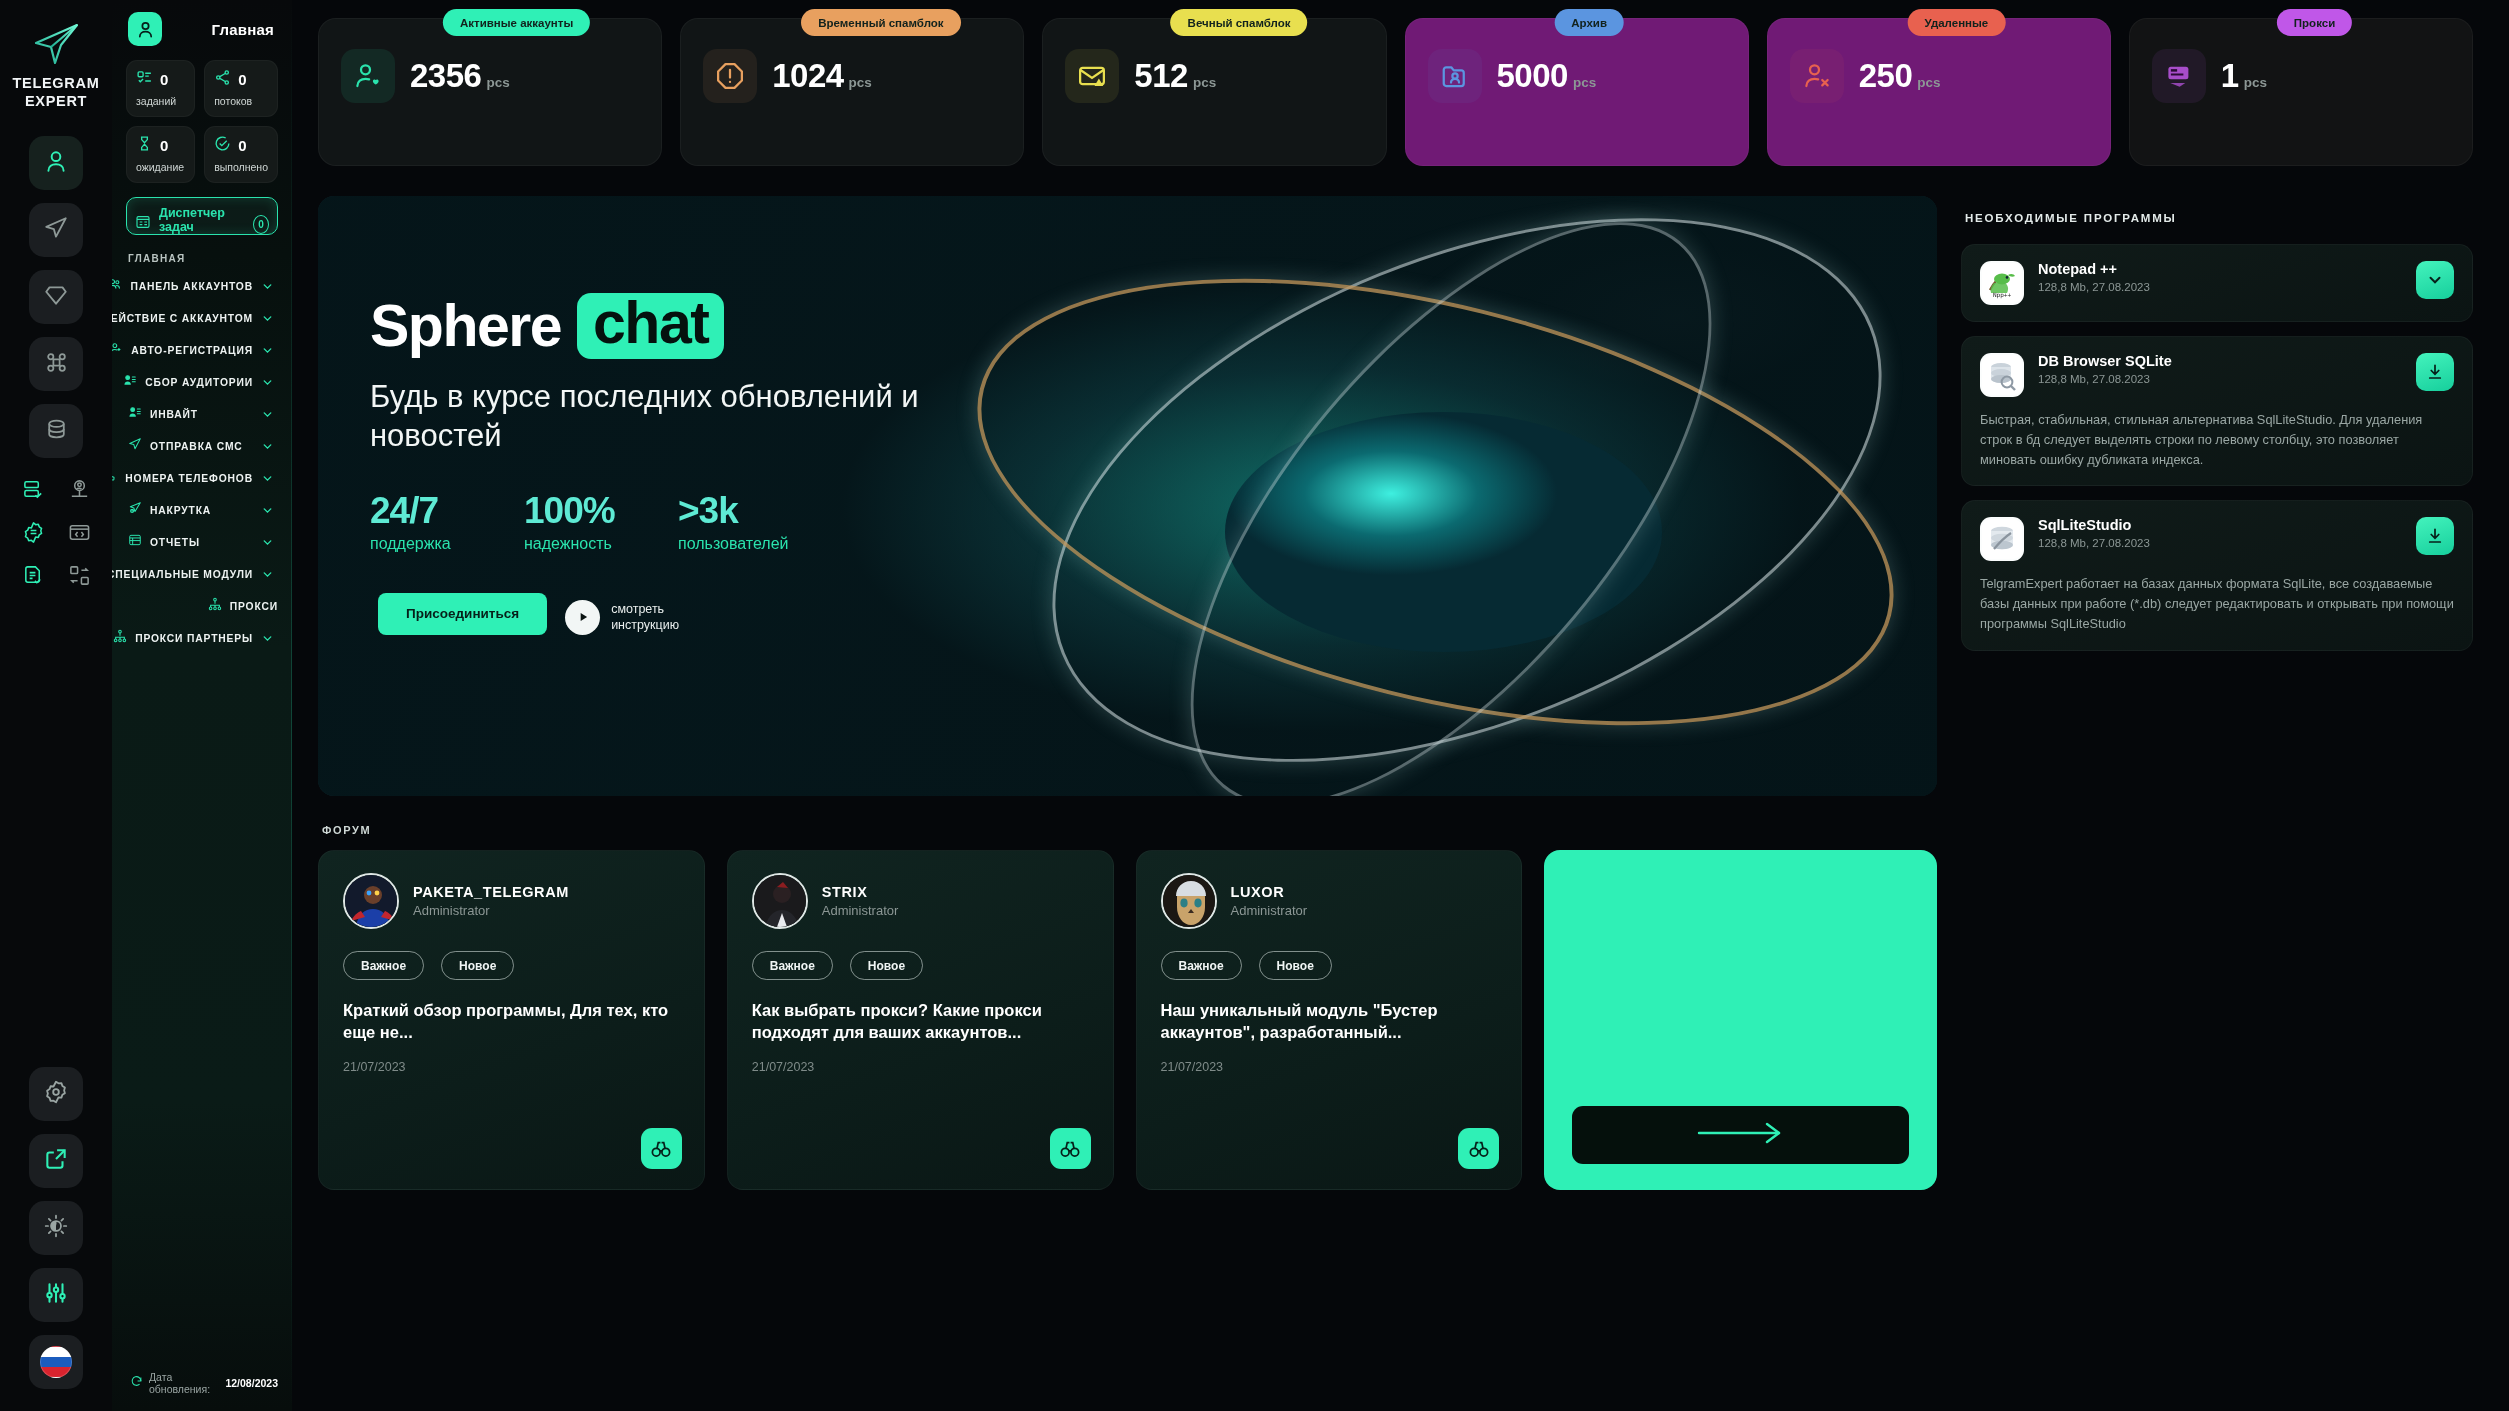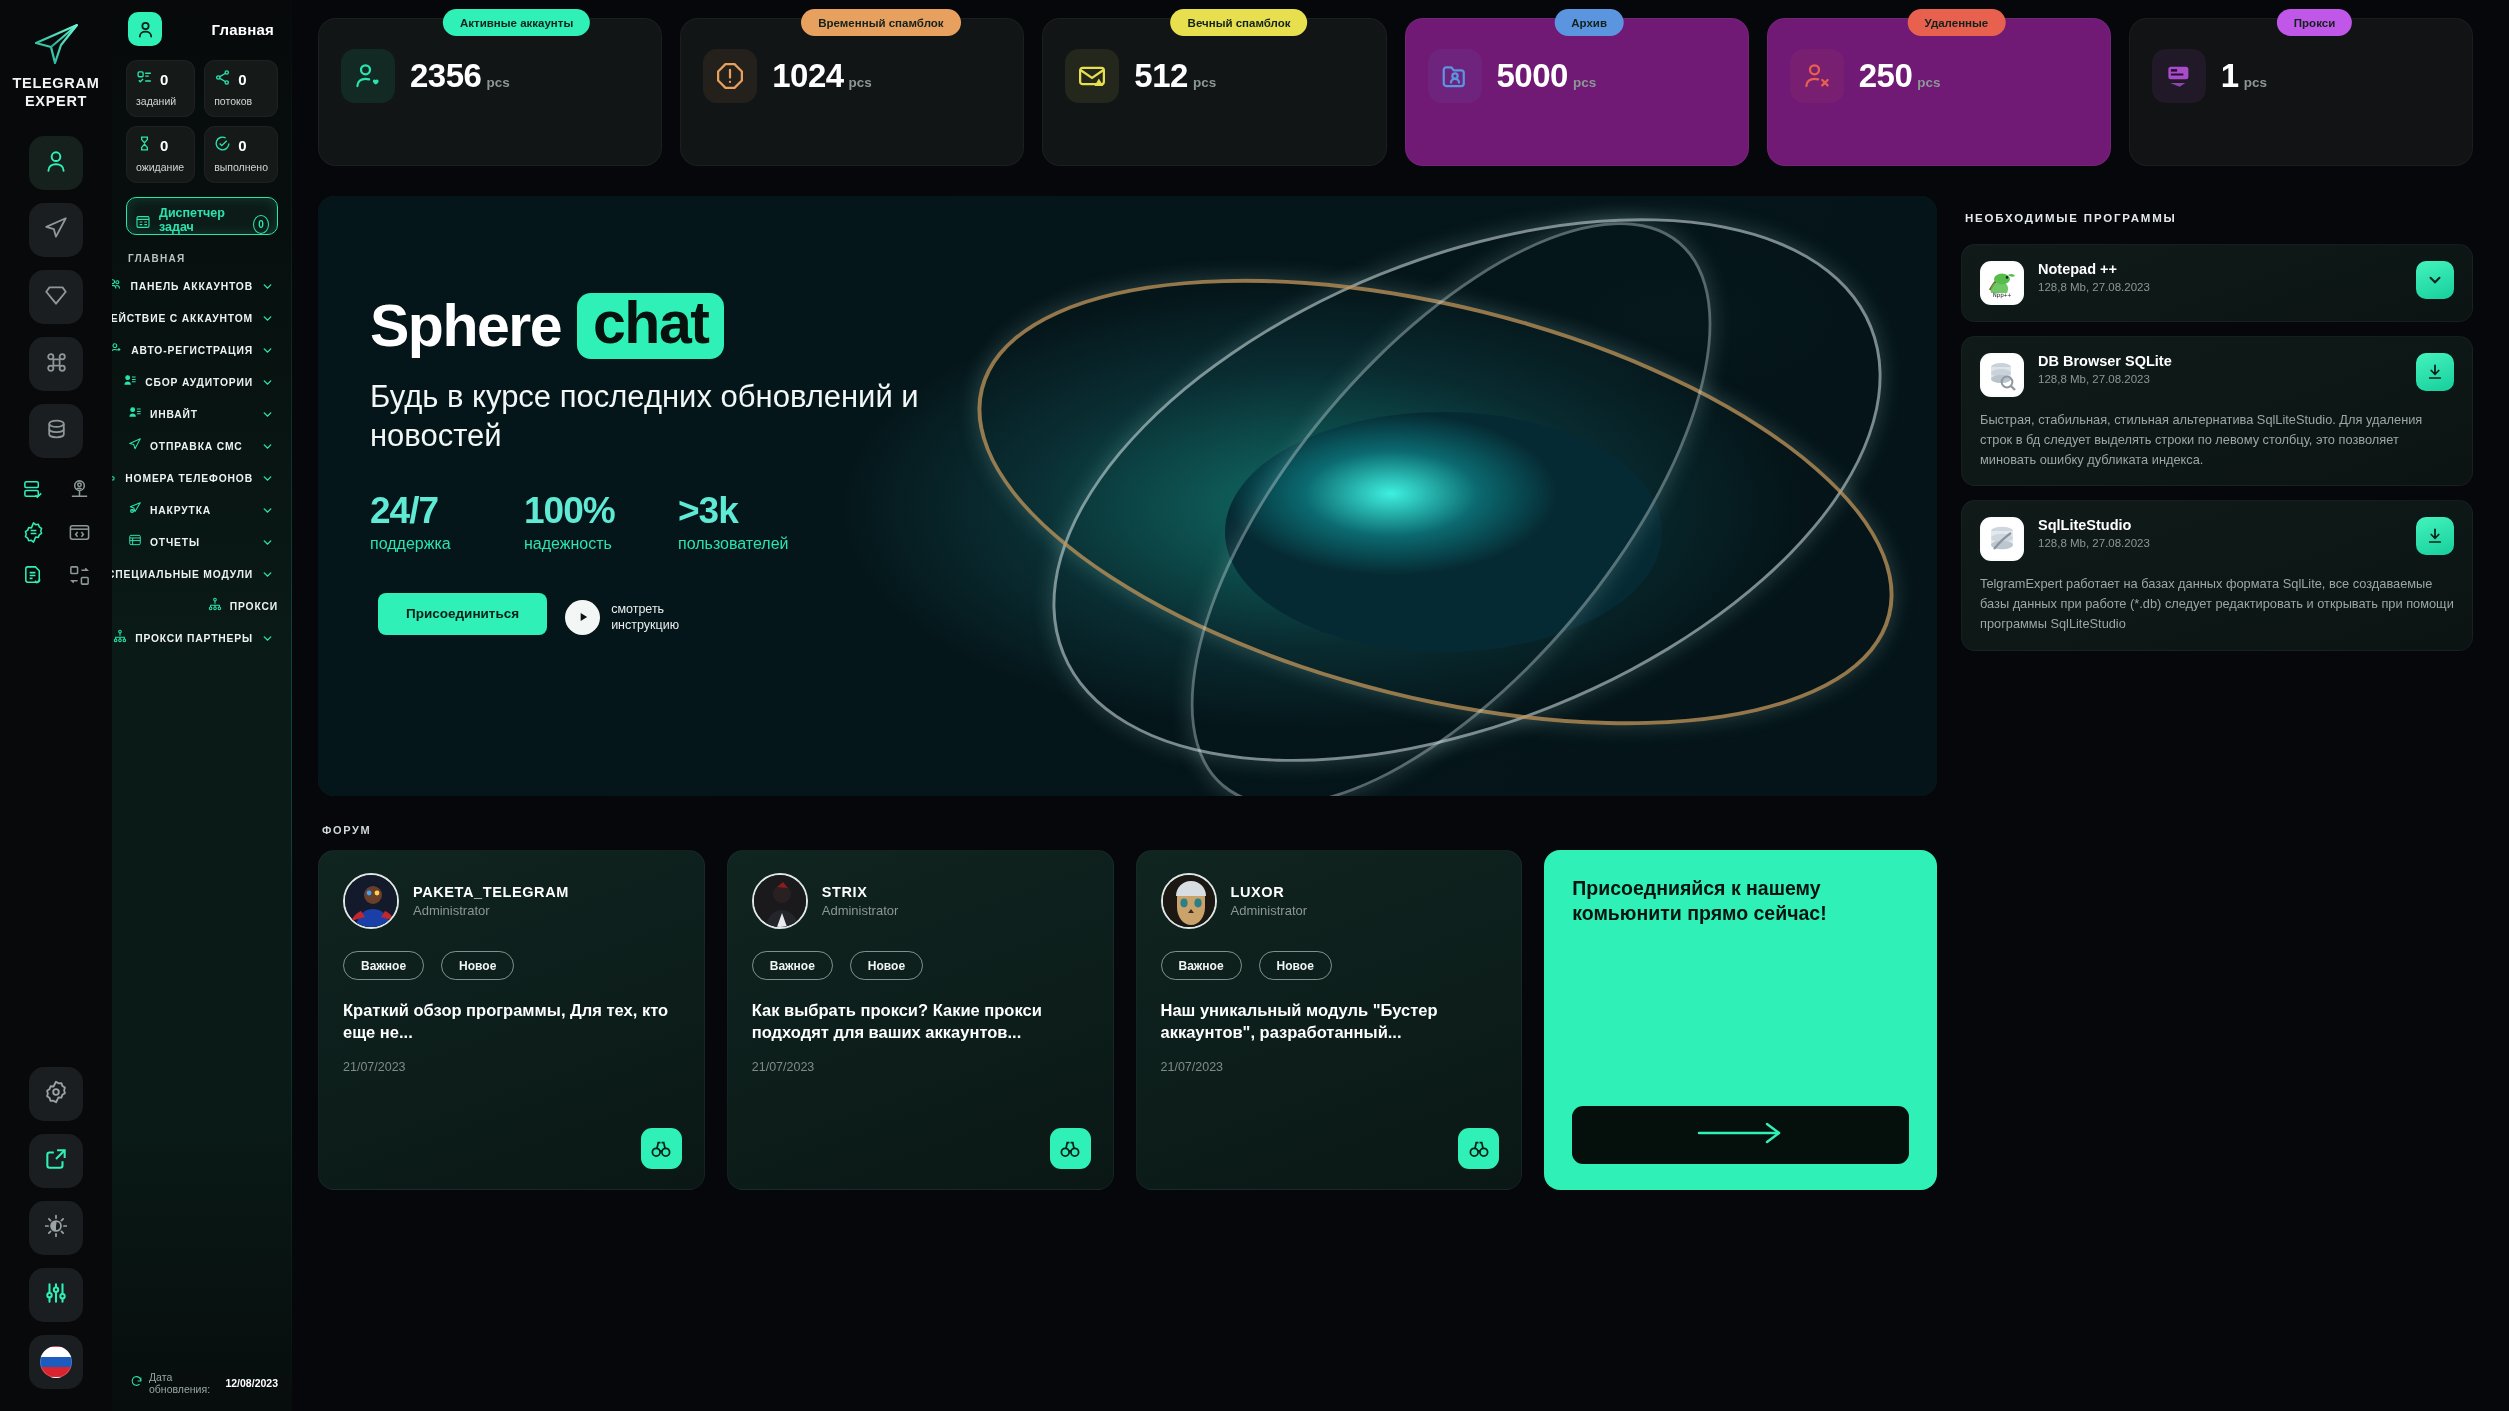--- a/index.html
+++ b/index.html
@@ -831,21 +831,20 @@
           <div class="fbtn">
             <svg width="22" height="22" viewBox="0 0 24 24" fill="none" stroke="#06211a" stroke-width="1.9">
                 <circle cx="6.8" cy="15.5" r="4.2"></circle>
                 <circle cx="17.2" cy="15.5" r="4.2"></circle>
                 <path d="M10.8 14h2.4M7.6 11.4L9 5h2.4M16.4 11.4L15 5h-2.4"></path>
               </svg>
           </div>
         </div>
 
         <div class="promo">
-          <div class="promo-t">Присоеднияйся к нашему комьюнити  прямо сейчас!</div>
           <div class="promo-btn">
             <span>
               <svg width="92" height="26" viewBox="0 0 92 26" fill="none" stroke="#2ff0b6" stroke-width="2.4">
                   <path d="M4 13h80" stroke-linecap="round"></path>
                   <path d="M72 4l12 9-12 9" stroke-linejoin="round" stroke-linecap="round"></path>
                 </svg>
             </span>
           </div>
         </div>
       </div>

